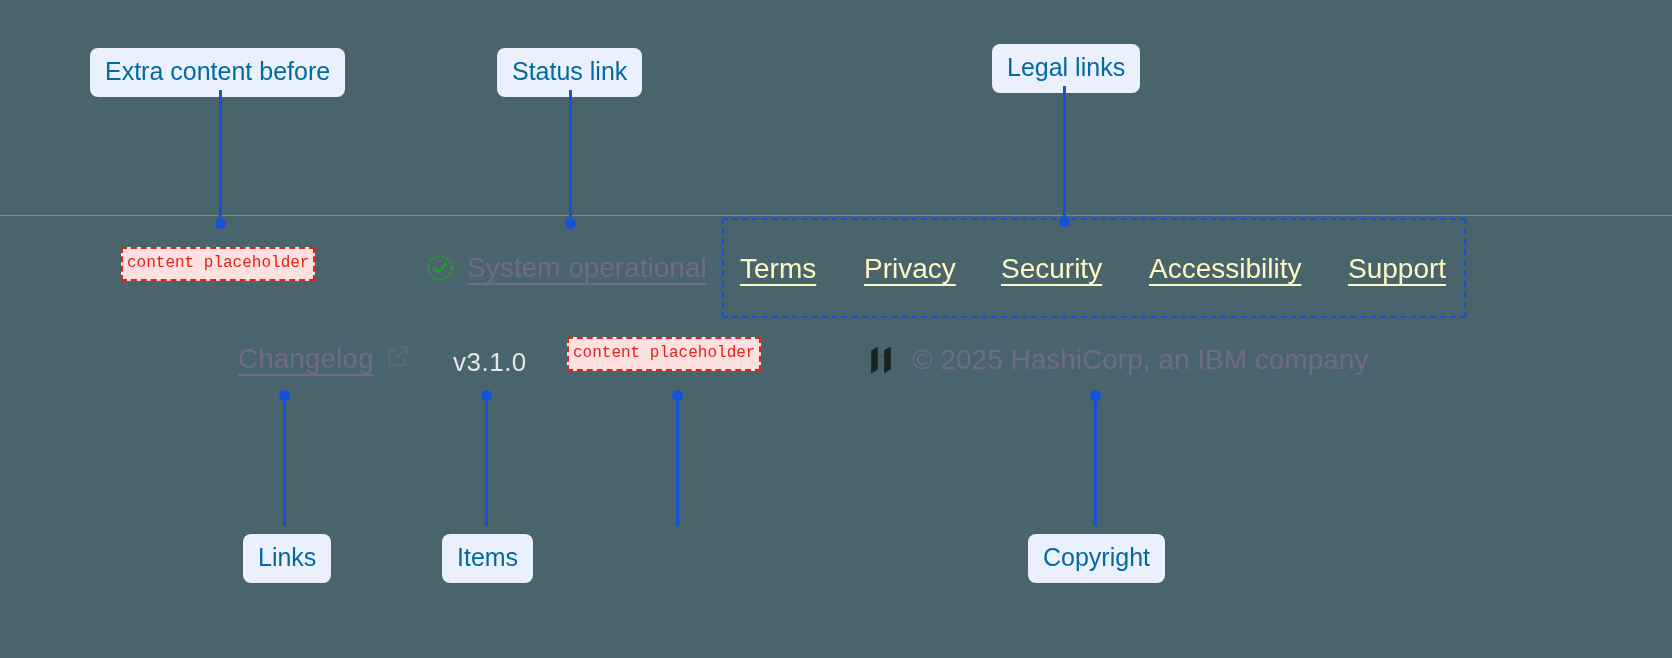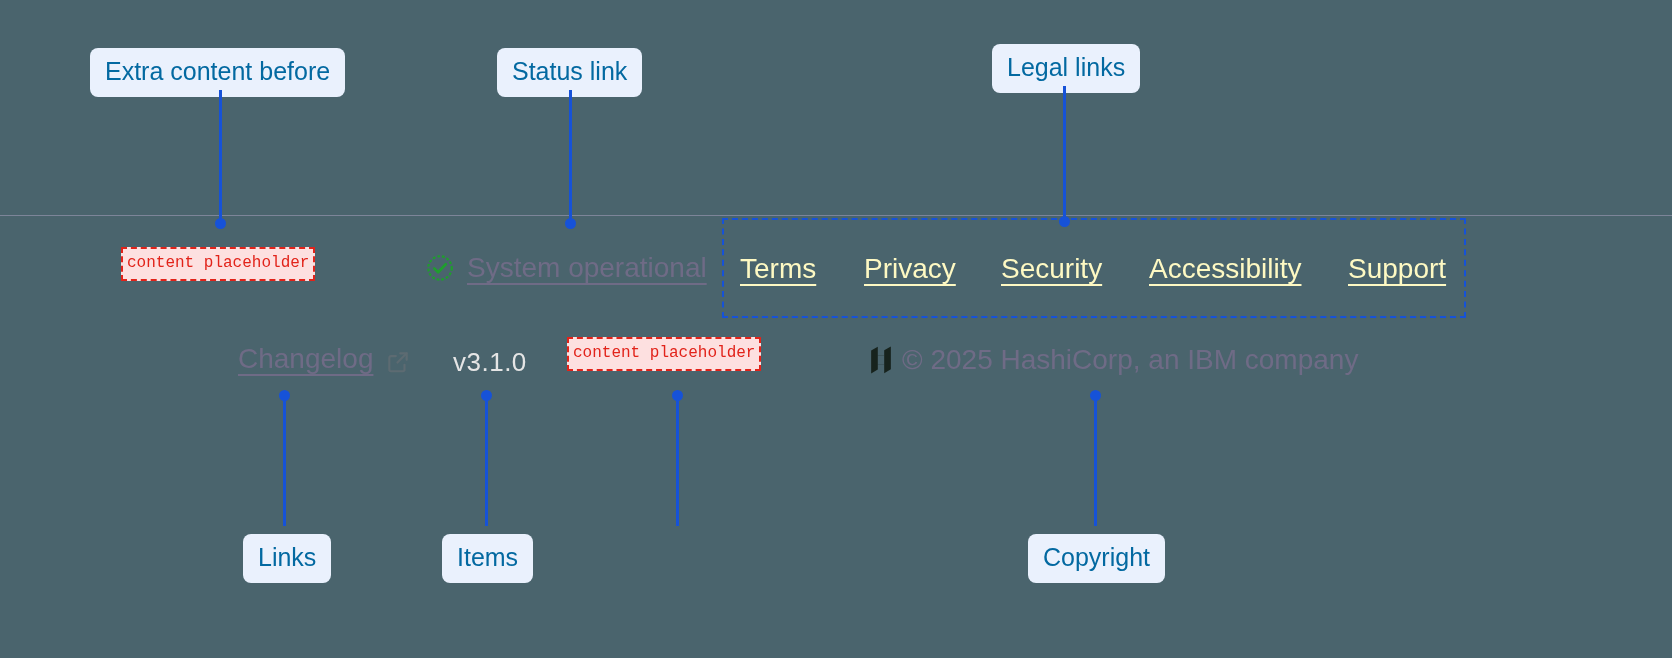--- a/index.html
+++ b/index.html
@@ -71,33 +71,33 @@
     border:2px dashed #1652d8;
     box-sizing:border-box;
   }
 
   .status-wrap{position:absolute;left:425px;top:252px;display:flex;align-items:center;gap:12px;}
   .status-txt{
     font-size:28px;color:#6f6b86;text-decoration:underline;
     text-underline-offset:6px;text-decoration-thickness:2px;white-space:nowrap;
   }
 
-  .changelog-wrap{position:absolute;left:238px;top:343px;display:flex;align-items:flex-end;gap:12px;}
+  .changelog-wrap{position:absolute;left:238px;top:343px;display:flex;align-items:flex-start;gap:12px;}
   .changelog-txt{
     font-size:28px;color:#6f6b86;text-decoration:underline;
     text-underline-offset:6px;text-decoration-thickness:2px;white-space:nowrap;
   }
 
   .version{
     position:absolute;left:453px;top:347px;
     font-size:26px;color:#e5e5e5;letter-spacing:.5px;
     font-family:"Liberation Sans", sans-serif;white-space:nowrap;
   }
 
-  .copy-wrap{position:absolute;left:866px;top:344px;display:flex;align-items:center;gap:6px;}
+  .copy-wrap{position:absolute;left:866px;top:344px;display:flex;align-items:center;gap:16px;}
   .copy-txt{font-size:28px;color:#6f6b86;white-space:nowrap;}
 </style>
 </head>
 <body>
 
 <div id="stage">
 
   <div class="band-divider"></div>
 
   <div class="callout" style="left:90px;top:48px;">Extra content before</div>

